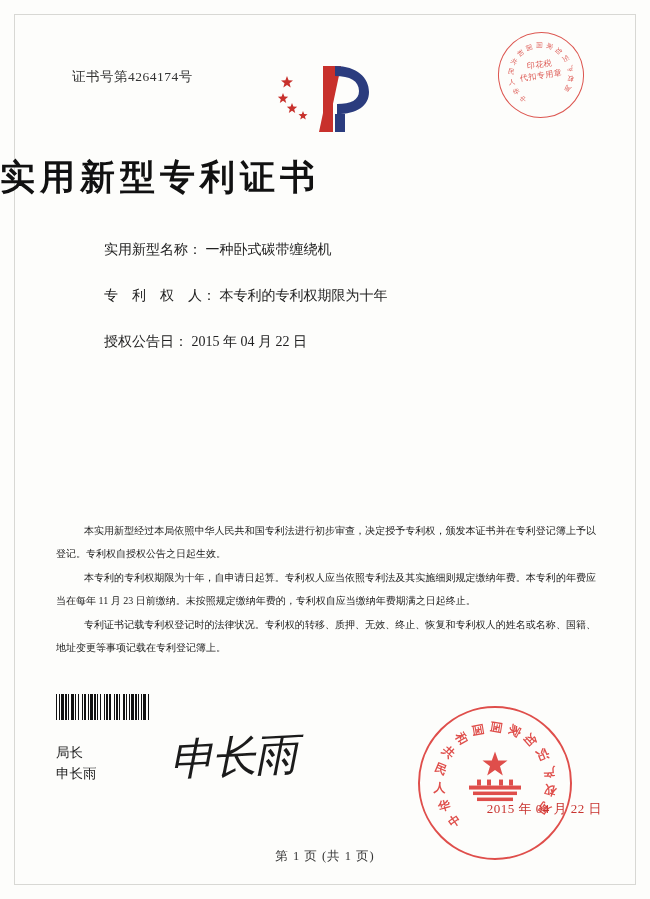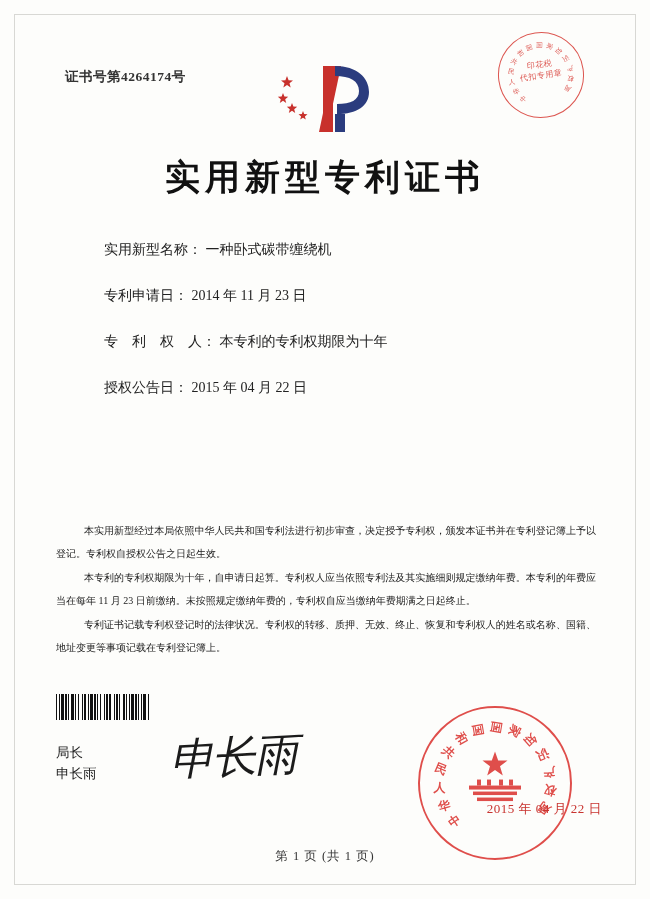--- a/index.html
+++ b/index.html
@@ -28,26 +28,25 @@
     top: 14px;
     right: 14px;
     bottom: 14px;
     border: 1px solid #d8d8d4;
     pointer-events: none;
   }
 
   
   .cert-no {
     position: absolute;
-    left: 65px;
+    left: 72px;
     top: 68px;
     font-size: 13.5px;
     letter-spacing: 0.5px;
     color: #333;
-    font-weight: bold;
   }
 
   
   .top-stamp {
     position: absolute;
     right: 66px;
     top: 32px;
     width: 84px;
     height: 84px;
     border-radius: 50%;
@@ -88,21 +87,21 @@
     width: 100px;
     height: 78px;
   }
 
   
   .title {
     position: absolute;
     left: 0;
     top: 154px;
     width: 100%;
-    text-align: center;
+    text-align: left;
     font-size: 35px;
     font-weight: bold;
     letter-spacing: 5px;
     color: #111;
     font-family: "Liberation Serif", serif;
   }
 
   
   .fields {
     position: absolute;
@@ -279,24 +278,20 @@
       <polygon points="60,56 70,56 70,74 60,74" fill="#2b3c7e"></polygon>
     </svg>
   </div>
 
   <div class="title">实用新型专利证书</div>
 
   <div class="fields">
     <div class="field-row">
       <span class="field-label">实用新型名称：</span>
       <span class="field-value">一种卧式碳带缠绕机</span>
-    </div>
-    <div class="field-row">
-      <span class="field-label">专利申请日：</span>
-      <span class="field-value">2014 年 11 月 23 日</span>
     </div>
     <div class="field-row">
       <span class="field-label">专　利　权　人：</span>
       <span class="field-value">本专利的专利权期限为十年</span>
     </div>
     <div class="field-row">
       <span class="field-label">授权公告日：</span>
       <span class="field-value">2015 年 04 月 22 日</span>
     </div>
   </div>

